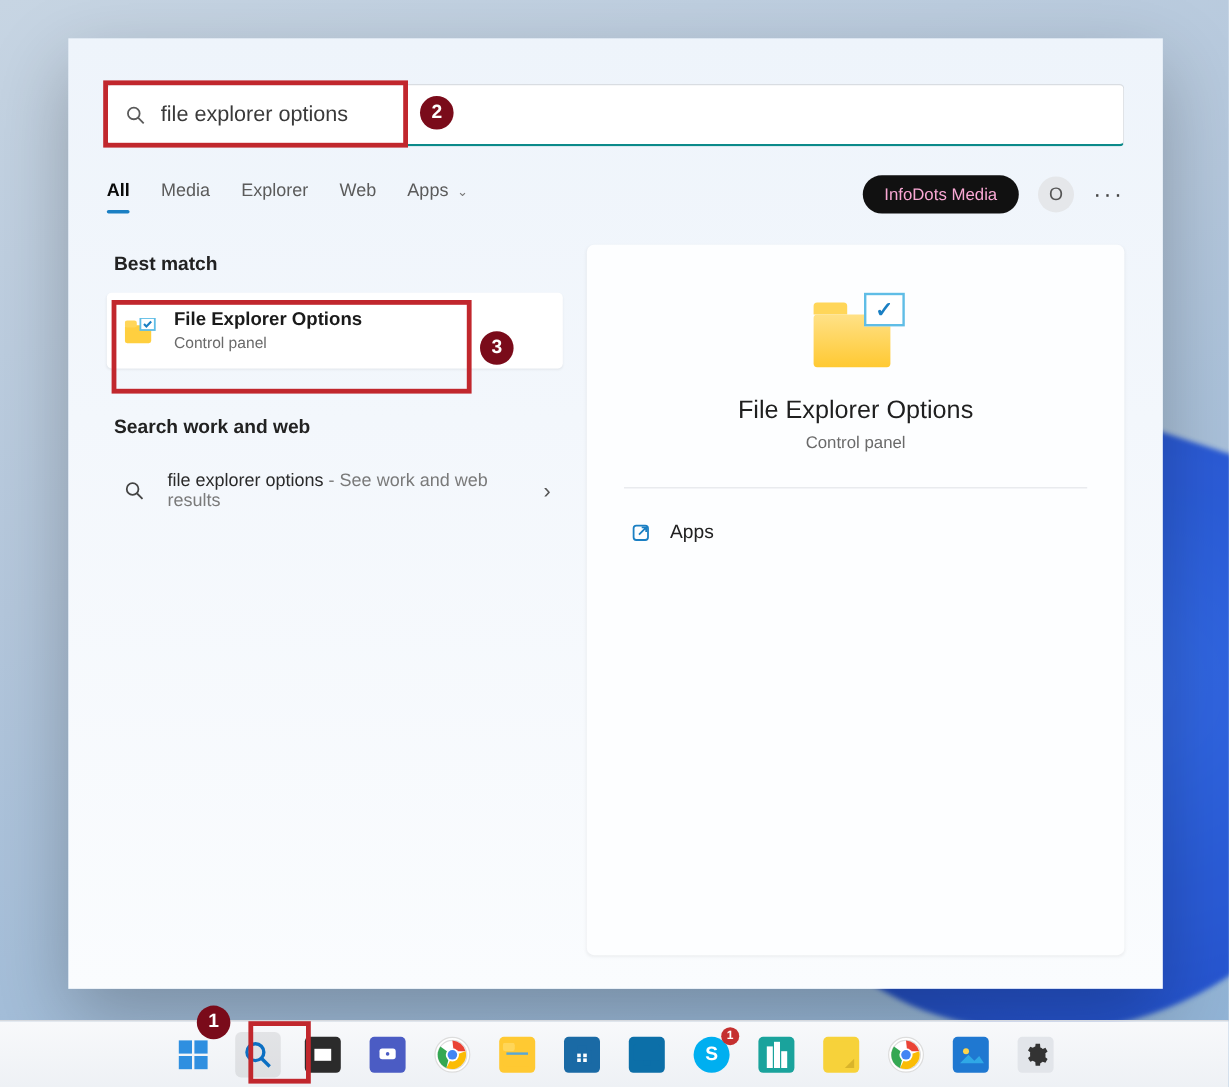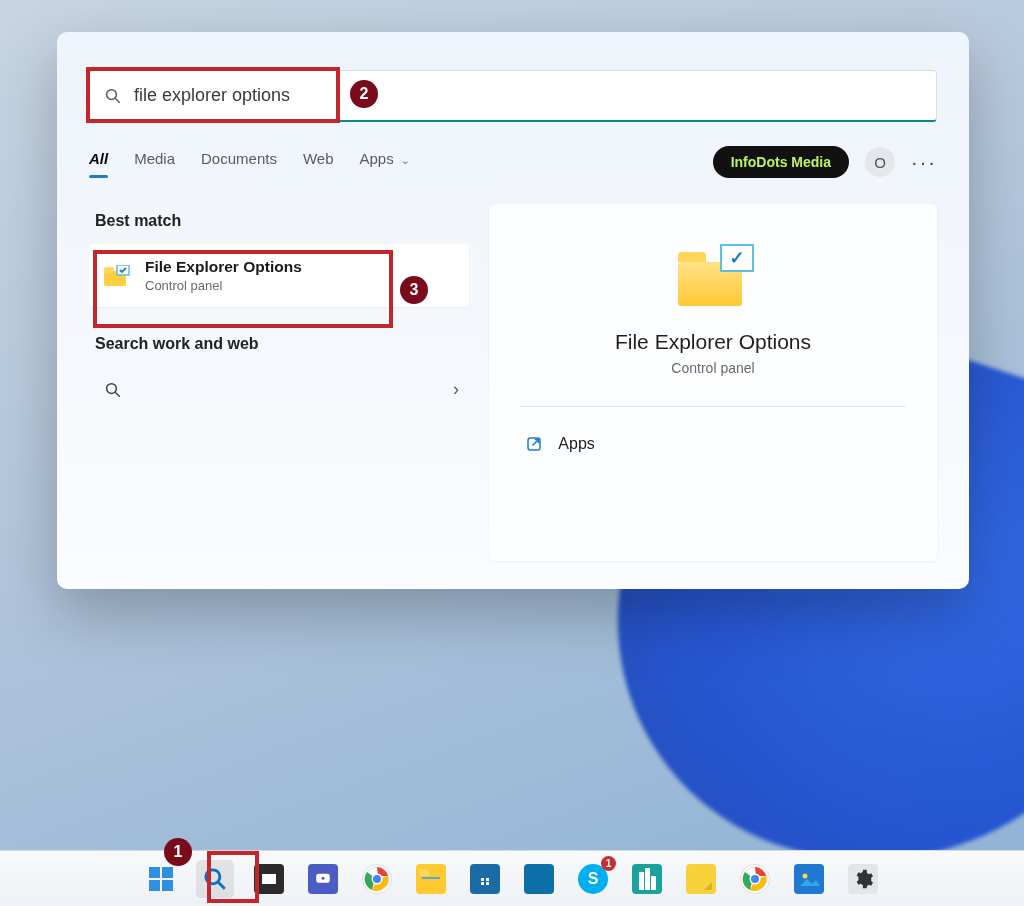--- a/index.html
+++ b/index.html
@@ -18,23 +18,23 @@
     transform: rotate(18deg);
     filter: blur(2px);
     opacity: .9;
     z-index: 0;
   }
 
   
   .search-panel {
     position: absolute;
     left: 57px; top: 32px;
-    width: 912px; height: 557px;
+    width: 912px; height: 792px;
     background: linear-gradient(180deg,#eef4fb 0%, #f3f7fc 40%, #fafcfe 100%);
-    border-radius: 10px;
+    border-radius: 0;
     box-shadow: 0 24px 60px rgba(0,0,0,.25);
     z-index: 10;
     display: flex;
     flex-direction: column;
   }
 
   .search-input-row {
     margin: 38px 32px 0 32px;
     display: flex;
     align-items: center;
@@ -61,29 +61,29 @@
 
   .tabs-row {
     margin: 24px 32px 0 32px;
     display: flex;
     align-items: center;
     gap: 26px;
     color: #5b5b5b;
     font-size: 15px;
   }
   .tab { position: relative; padding-bottom: 8px; cursor: pointer; }
-  .tab.active { color: #0a0a0a; font-weight: 600; font-style: italic; }
+  .tab.active { color: #0a0a0a; font-weight: 600; }
   .tab.active::after {
     content: ""; position: absolute; left: 0; right: 0; bottom: -3px;
     height: 3px; background: #1a7fc3; border-radius: 2px;
   }
   .tab .chev { font-size: 11px; margin-left: 3px; color: #777; }
   .tabs-right { margin-left: auto; display: flex; align-items: center; gap: 16px; }
   .account-pill {
-    background: #111; color: #bef264; padding: 8px 18px; border-radius: 20px; font-size: 14px; font-weight: 700;
+    background: #111; color: #f9a8d4; padding: 8px 18px; border-radius: 20px; font-size: 14px; font-weight: 400;
   }
   .avatar-mini {
     width: 30px; height: 30px; border-radius: 50%; background: #e5e7ea; display:flex; align-items:center; justify-content:center;
     color:#555; font-size:15px;
   }
   .more-dots { font-size: 20px; color:#444; letter-spacing: 2px; cursor: pointer;}
 
   .results-row {
     display: flex; flex: 1; margin: 26px 32px 28px 32px; gap: 20px;
   }
@@ -183,21 +183,21 @@
             <line x1="15" y1="15" x2="21" y2="21"></line>
         </svg>
       </span>
       <input type="text" value="file explorer options" style="">
     </div>
   </div>
 
   <div class="tabs-row">
     <div class="tab active">All</div>
     <div class="tab">Media</div>
-    <div class="tab">Documents</div>
+    <div class="tab">Explorer</div>
     <div class="tab">Web</div>
     <div class="tab">
       <span>Apps</span>
       <span class="chev">⌄</span>
     </div>
     <div class="tabs-right">
       <div class="account-pill">InfoDots Media</div>
       <div class="avatar-mini">O</div>
       <div class="more-dots">···</div>
     </div>
@@ -215,28 +215,31 @@
             <rect x="13" y="0" width="12" height="10" fill="#fff" stroke="#5fbde6" stroke-width="1.5"></rect>
             <path d="M16 5 l2 2 l4 -4" stroke="#1a7fc3" stroke-width="1.8" fill="none"></path>
           </svg>
         </div>
         <div>
           <div class="ri-title">File Explorer Options</div>
           <div class="ri-sub">Control panel</div>
         </div>
       </div>
 
-      <div class="section-h" style="margin-top:28px">Search work and web</div>
+      <div class="section-h" style="margin-top:41px">Search work and web</div>
 
       <div class="wr-item">
         <div class="wri-icon">
           <svg viewBox="0 0 24 24" width="18" height="18" fill="none" stroke="currentColor" stroke-width="2">
             <circle cx="10" cy="10" r="6.5"></circle>
               <line x1="15" y1="15" x2="21" y2="21"></line>
           </svg>
+        </div>
+        <div class="wri-text">
+          <span>file explorer options</span><span class="wri-suffix"> - See work and web results</span>
         </div>
         <div class="chev-right">›</div>
       </div>
     </div>
 
     <div class="right-col">
       <div class="preview-icon-wrap">
         <div class="folder-tab"></div>
         <div class="folder-body"></div>
         <div class="folder-badge">✓</div>

